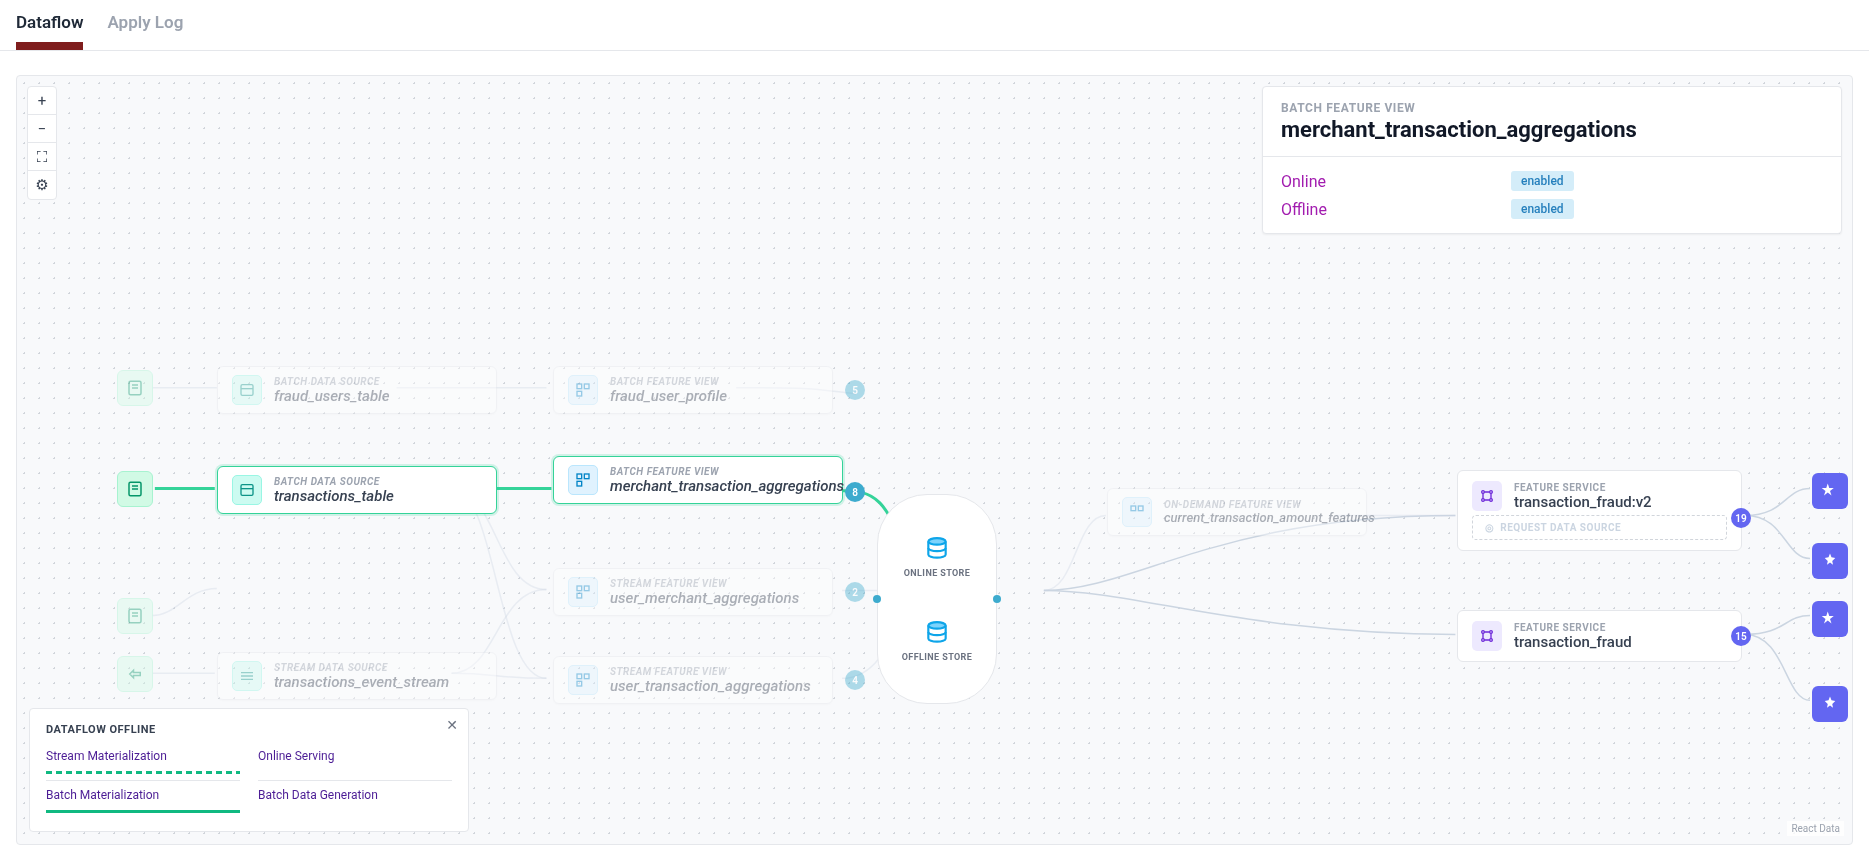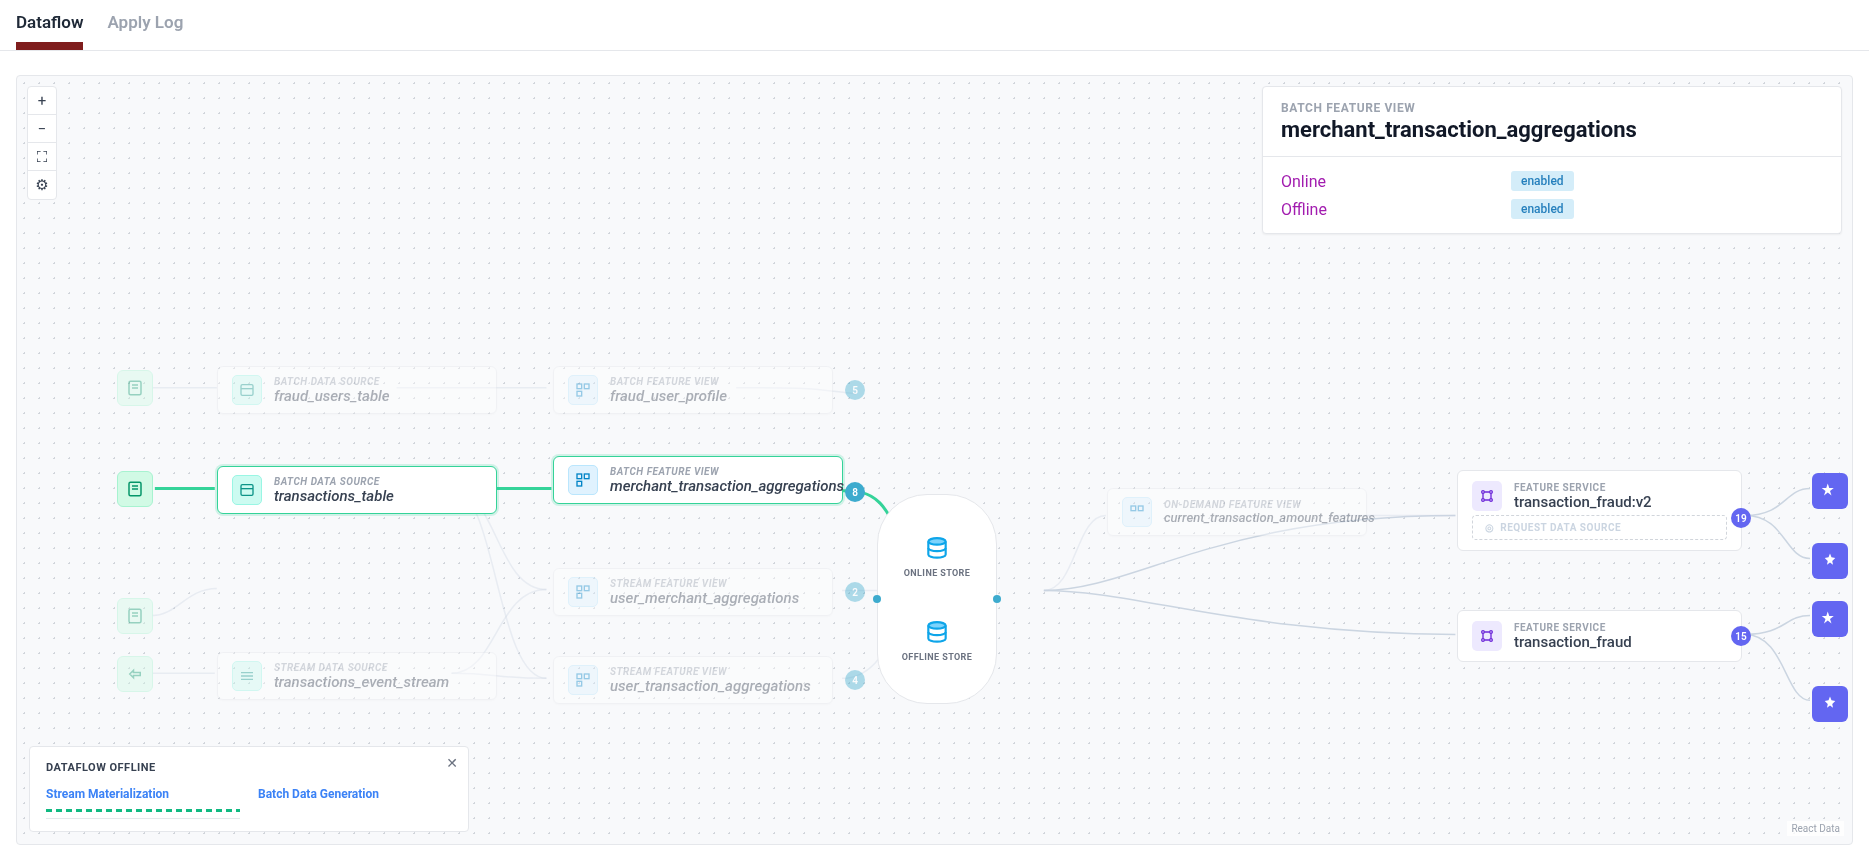--- a/index.html
+++ b/index.html
@@ -45,21 +45,21 @@
 
 .store { position: absolute; background: #fff; border: 1px solid #e5e7eb; border-radius: 50px; width: 120px; height: 210px; left: 860px; top: 418px; z-index: 10; display: flex; flex-direction: column; align-items: center; justify-content: space-around; padding: 20px 0; }
 .store-item { display: flex; flex-direction: column; align-items: center; gap: 6px; }
 .store-label { font-size: 9px; font-weight: 700; letter-spacing: 0.4px; color: #6b7280; }
 .handle { position: absolute; width: 8px; height: 8px; border-radius: 50%; background: #3dabce; z-index: 12; }
 
 .legend { position: absolute; bottom: 12px; left: 12px; width: 440px; background: #fff; border: 1px solid #e5e7eb; border-radius: 4px; z-index: 30; padding: 14px 16px 12px; }
 .legend-title { font-size: 11px; font-weight: 700; letter-spacing: 0.5px; color: #374151; margin-bottom: 10px; }
 .legend-close { position: absolute; top: 8px; right: 10px; color: #6b7280; cursor: pointer; font-size: 14px; }
 .legend-grid { display: grid; grid-template-columns: 1fr 1fr; row-gap: 4px; column-gap: 18px; }
-.legend-item { font-size: 12px; color: #3b82f6; padding: 3px 0; border-bottom: 1px solid #e5e7eb; font-weight: bold; }
+.legend-item { font-size: 12px; color: #4c1d95; padding: 3px 0; border-bottom: 1px solid #e5e7eb; }
 .leg-line { display: inline-block; width: 100%; height: 3px; margin-top: 4px; }
 .leg-dash { background: repeating-linear-gradient(90deg,#10b981 0,#10b981 6px,transparent 6px,transparent 10px); }
 .leg-solid { background: #10b981; }
 
 .svg-edges { position: absolute; inset: 0; z-index: 5; pointer-events: none; }
 .edge { fill: none; stroke: #cbd5e1; stroke-width: 1.5; }
 .edge.hi { stroke: #34d399; stroke-width: 3; }
 .edge.faded { opacity: 0.35; }
 
 .rf-attr { position: absolute; bottom: 8px; right: 8px; font-size: 10px; color: #9ca3af; background: rgba(255,255,255,0.8); padding: 2px 4px; }
@@ -355,18 +355,20 @@
       <svg width="18" height="18" viewBox="0 0 24 24" fill="#fff">
         <path d="M12 2l2 5 5 1-4 4 1 5-4-3-4 3 1-5-4-4 5-1z"></path>
       </svg>
     </div>
 
   <div class="legend">
     <div class="legend-close">✕</div>
     <div class="legend-title">DATAFLOW OFFLINE</div>
     <div class="legend-grid">
       <div class="legend-item"><span>Stream Materialization</span><span class="leg-line leg-dash"></span></div>
+      <div class="legend-item"><span>Online Serving</span></div>
+      <div class="legend-item" style="border:none;"><span>Batch Materialization</span><span class="leg-line leg-solid"></span></div>
       <div class="legend-item" style="border:none;"><span>Batch Data Generation</span></div>
     </div>
   </div>
 
   <div class="rf-attr">React Data</div>
 </div>
 
 </body></html>

